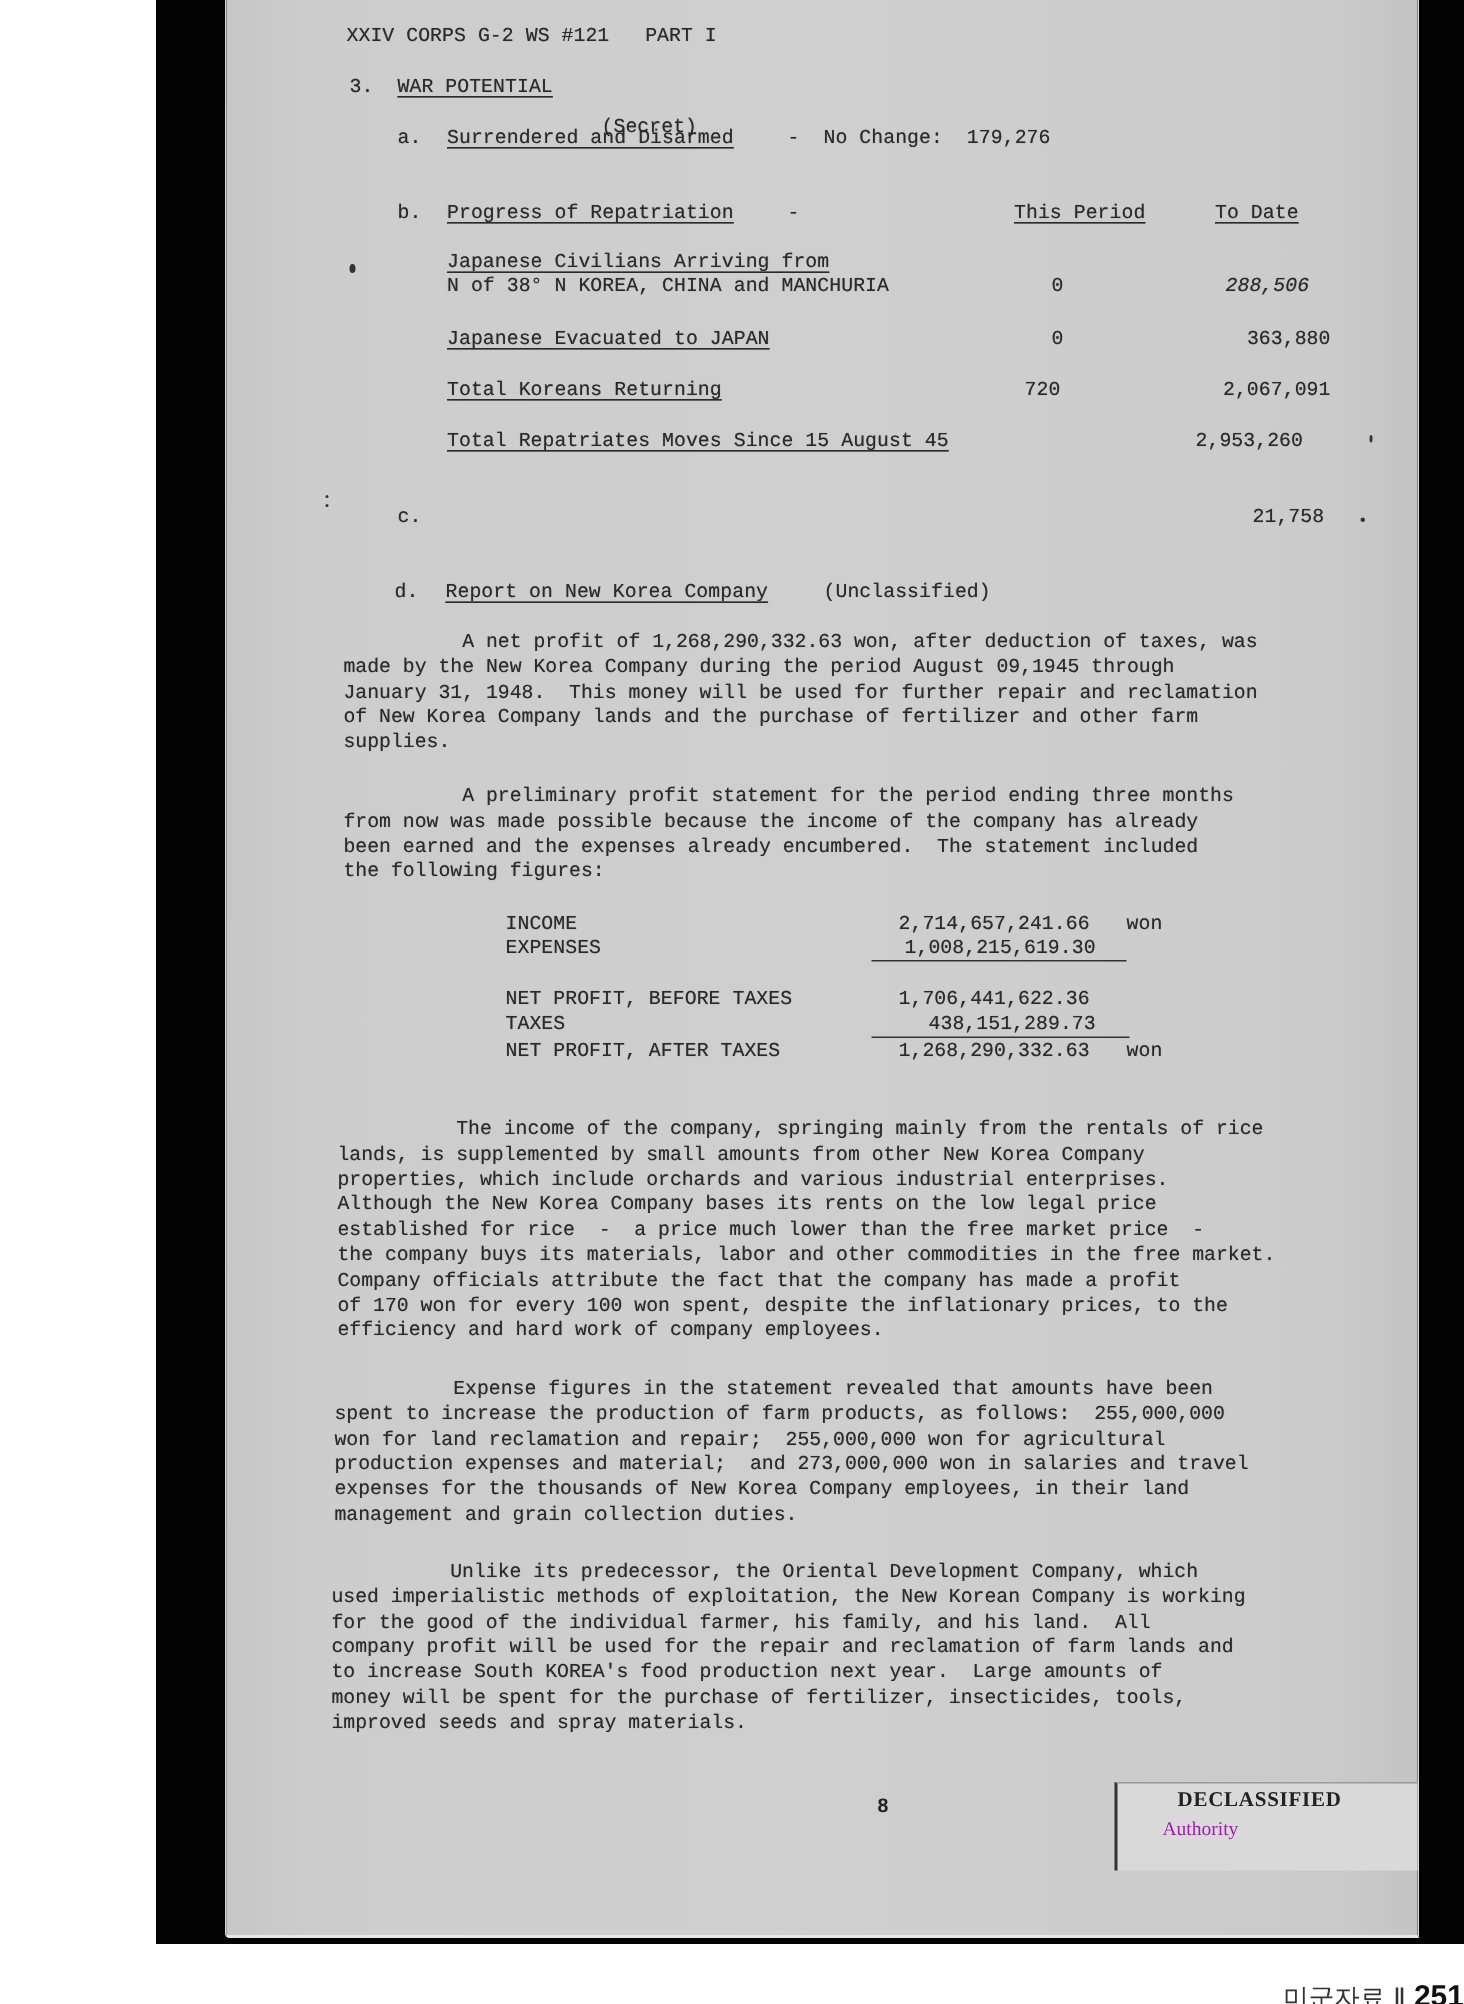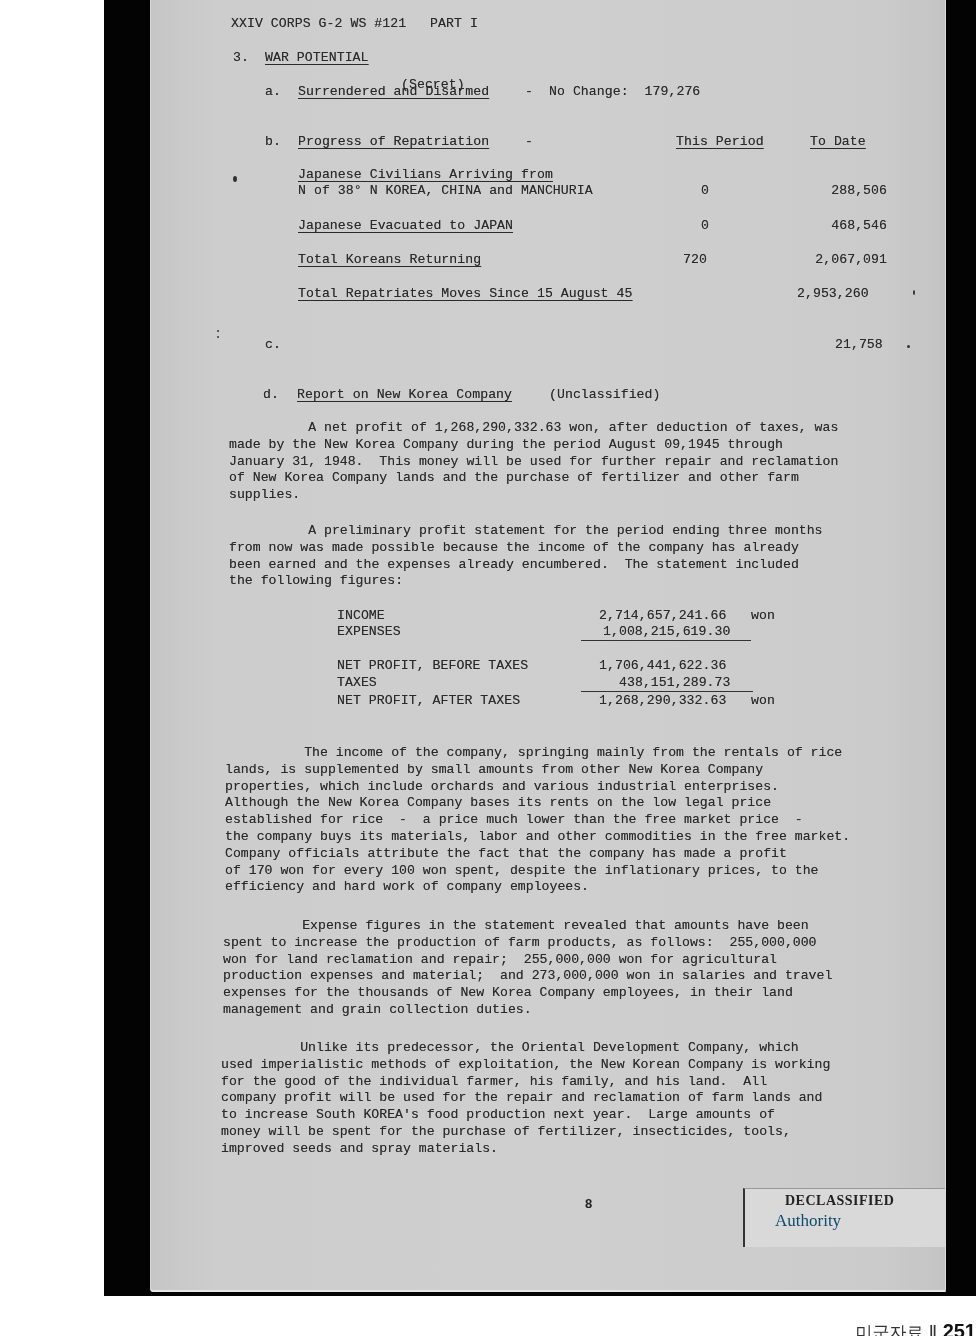--- a/index.html
+++ b/index.html
@@ -26,21 +26,21 @@
     text-shadow: 0 0 0.6px rgba(0,0,0,0.45);
   }
   .u { text-decoration: underline; text-decoration-thickness: 1px; text-underline-offset: 3px; }
   .para { position: absolute; color: #2a2a2a; font-size: 13.2px; line-height: 16.8px; white-space: pre; text-shadow: 0 0 0.6px rgba(0,0,0,0.45); }
   .rule { position: absolute; height: 1px; background: #333; }
   .stamp {
     position: absolute; left: 592px; top: 1188px; width: 200px; height: 58px;
     background: #d9d9d9; border-top: 1px solid #999; border-left: 2px solid #333;
   }
   .stamp .st1 { position: absolute; left: 40px; top: 4px; font-family: "Liberation Serif", serif; font-weight: bold; font-size: 14px; color: #222; letter-spacing: 0.5px; }
-  .stamp .st2 { position: absolute; left: 30px; top: 22px; font-family: "Liberation Serif", serif; font-size: 17px; color: #0c4a6e; }
+  .stamp .st2 { position: absolute; left: 30px; top: 22px; font-family: "Liberation Serif", serif; font-size: 13px; color: #a21caf; }
   .stamp .st3 { position: absolute; left: 88px; top: 12px; font-family: "DejaVu Sans", sans-serif; font-size: 24px; color: #111; font-style: italic; letter-spacing: -1px; }
   .pageno { position: absolute; left: 434px; top: 1196px; font-family: "Liberation Sans", sans-serif; font-size: 13px; color: #222; font-weight: bold; }
   .footer {
     position: absolute; right: 0; top: 1320px; font-family: "DejaVu Sans", sans-serif;
     font-size: 17px; color: #333; white-space: nowrap;
   }
   .footer b { font-family: "Liberation Sans", sans-serif; font-size: 20px; font-weight: bold; color: #111; }
   .speck { position: absolute; background: #333; border-radius: 50%; }
 </style>
 </head>
@@ -64,26 +64,26 @@
     <div class="t u" style="left:147px; top:133px;">Progress of Repatriation</div>
     <div class="t" style="left:374px; top:133px;">-</div>
     <div class="t u" style="left:525px; top:133px;">This Period</div>
     <div class="t u" style="left:659px; top:133px;">To Date</div>
 
     <div>
       <div>
         <div class="t u" style="left:147px; top:166px;">Japanese Civilians Arriving from</div>
         <div class="t" style="left:147px; top:182px;">N of 38° N KOREA, CHINA and MANCHURIA</div>
         <div class="t" style="left:550px; top:182px;">0</div>
-        <div class="t" style="left:666px; top:182px; width:70px; text-align:right;">288,506</div>
+        <div class="t" style="left:666px; top:182px; width:70px; text-align:left;font-style:italic;">288,506</div>
       </div>
       <div>
         <div class="t u" style="left:147px; top:217px;">Japanese Evacuated to JAPAN</div>
         <div class="t" style="left:550px; top:217px;">0</div>
-        <div class="t" style="left:666px; top:217px; width:70px; text-align:right;">468,546</div>
+        <div class="t" style="left:666px; top:217px; width:70px; text-align:right;">363,880</div>
       </div>
       <div>
         <div class="t u" style="left:147px; top:251px;">Total Koreans Returning</div>
         <div class="t" style="left:532px; top:251px;">720</div>
         <div class="t" style="left:646px; top:251px; width:90px; text-align:right;">2,067,091</div>
       </div>
       <div>
         <div class="t u" style="left:147px; top:285px;">Total Repatriates Moves Since 15 August 45</div>
         <div class="t" style="left:646px; top:285px; width:90px; text-align:left;">2,953,260</div>
       </div>

